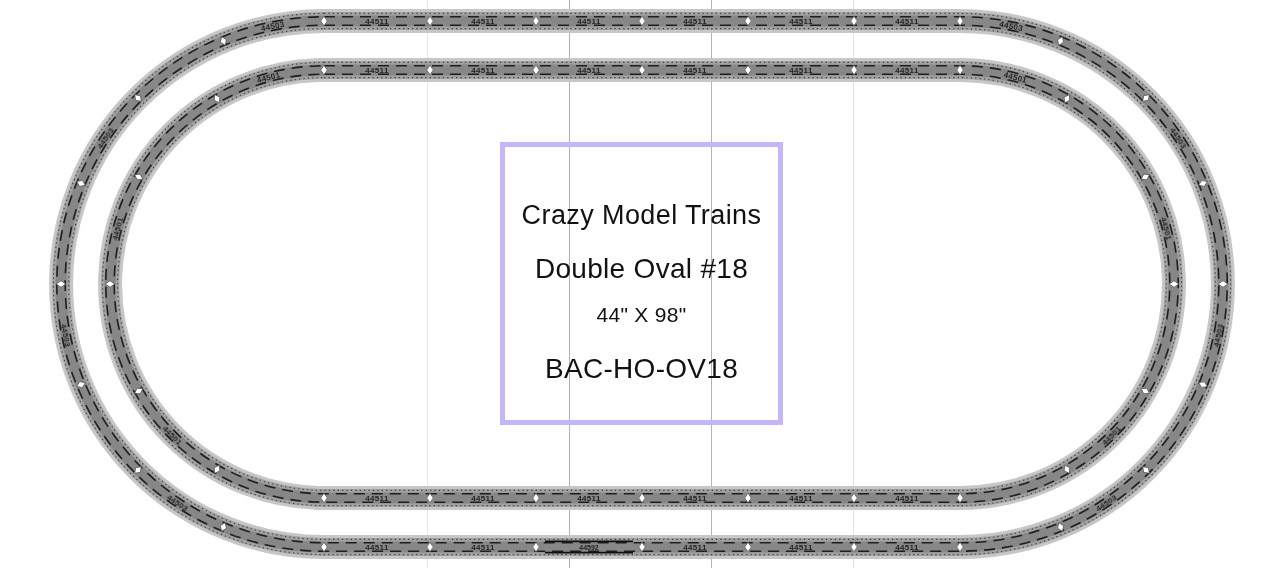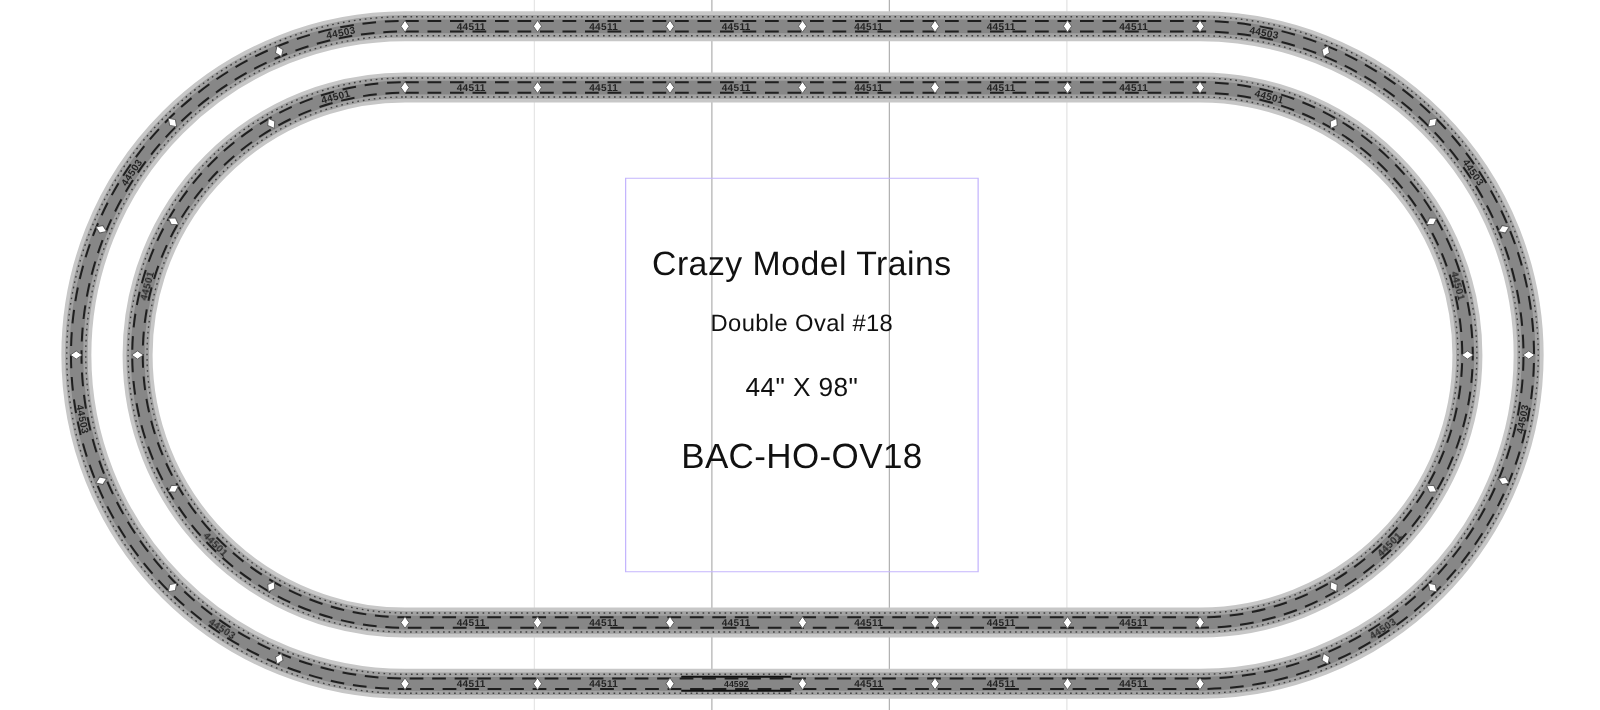--- a/index.html
+++ b/index.html
@@ -24,35 +24,35 @@
   #track-svg {
     position: absolute;
     left: 0;
     top: 0;
   }
   .label-box {
     position: absolute;
     left: 500px;
     top: 142px;
     width: 283px;
-    height: 316px;
-    border: 1px solid #c4b5fd;
+    height: 283px;
+    border: 5px solid #c4b5fd;
     background: transparent;
     box-sizing: border-box;
   }
   .lb-line {
     position: absolute;
     left: 0;
     width: 100%;
     text-align: center;
     color: #111111;
     white-space: nowrap;
   }
   .lb-title   { top: 53px;  font-size: 27px; letter-spacing: 0.4px; }
-  .lb-sub     { top: 106px; font-size: 19px; letter-spacing: 0.3px; }
+  .lb-sub     { top: 106px; font-size: 28px; letter-spacing: 0.3px; }
   .lb-dims    { top: 156px; font-size: 21px; letter-spacing: 0.3px; }
   .lb-sku     { top: 206px; font-size: 28px; letter-spacing: 0.3px; }
   .soft { filter: blur(0.45px); }
 </style>
 </head>
 <body>
 
 <div class="stage">
   <div id="gridlines">
       <div class="gridline" style="left: 427px; background: rgb(230, 230, 230);"></div>

